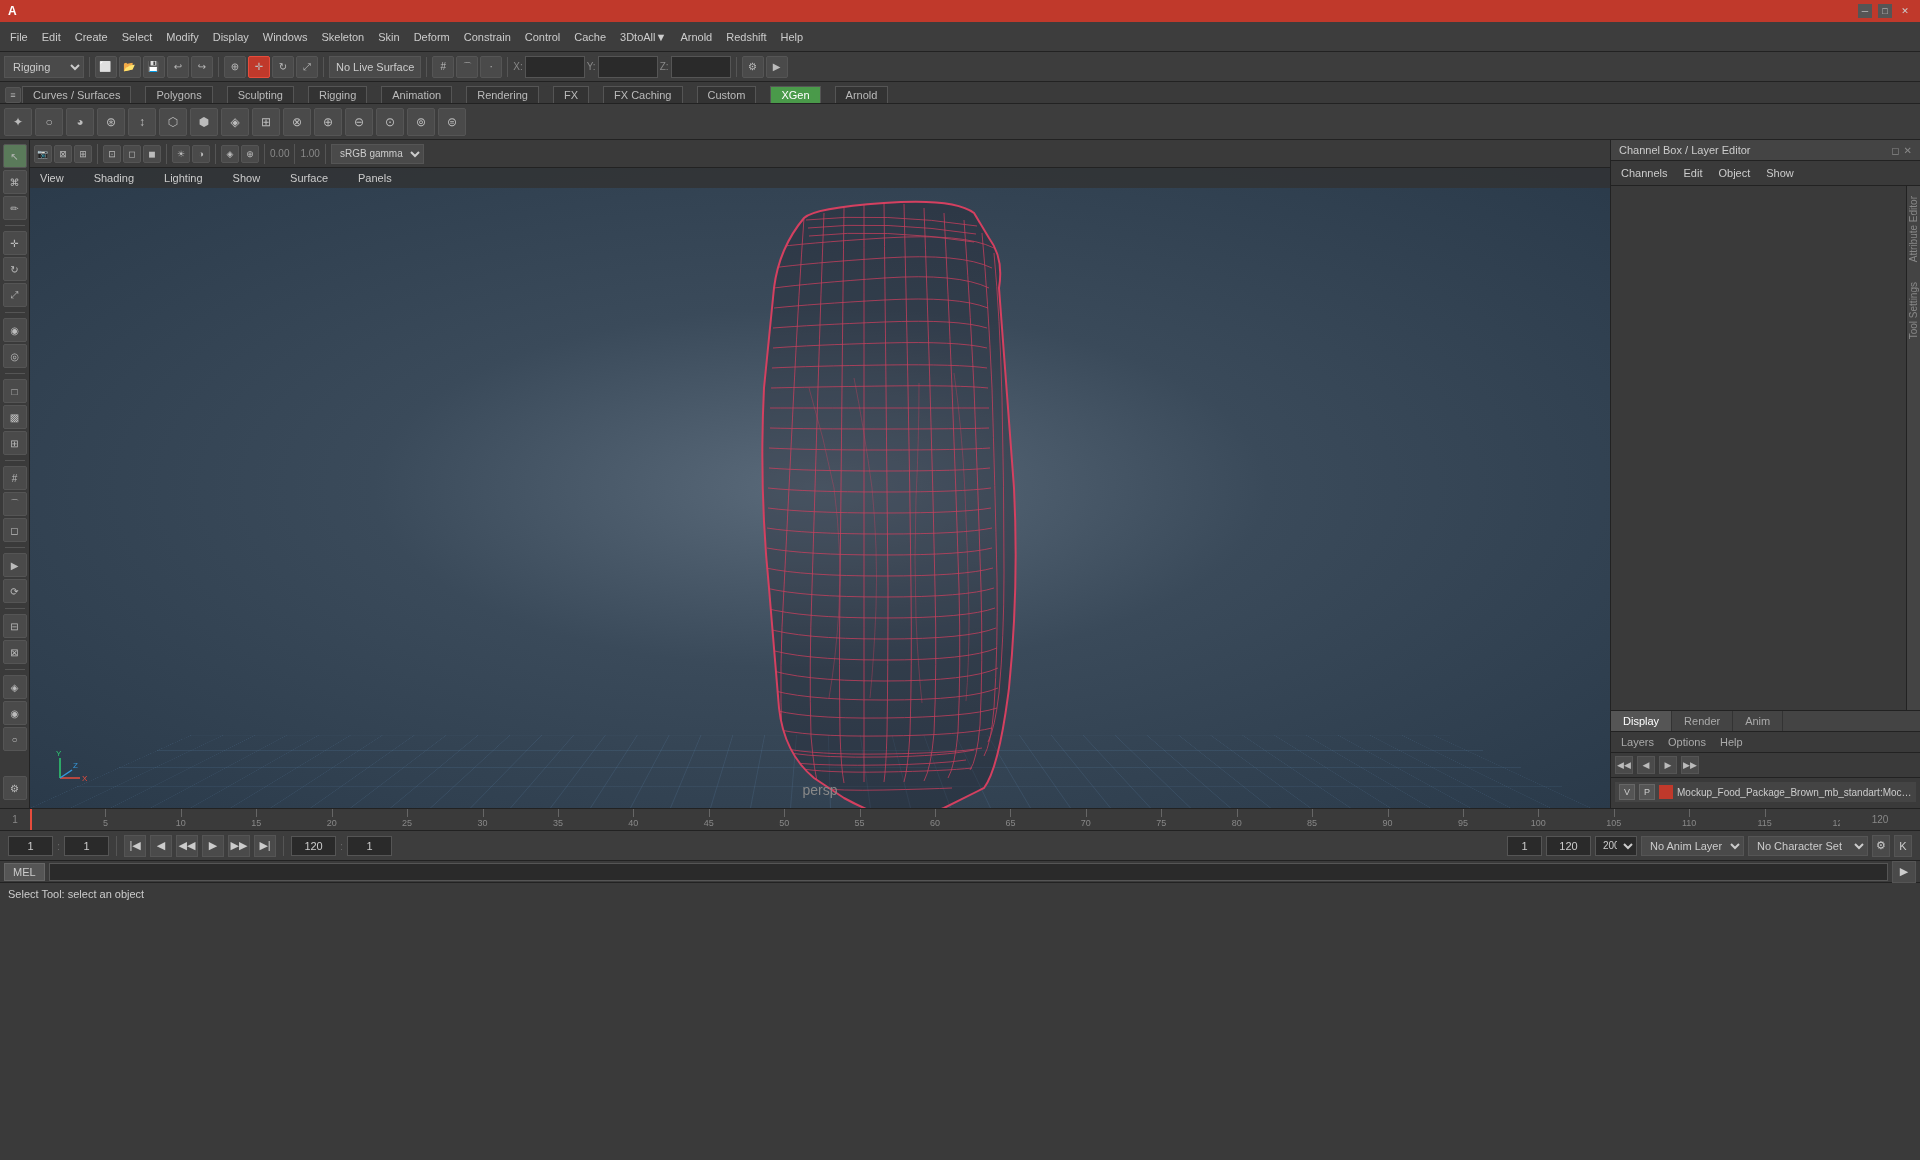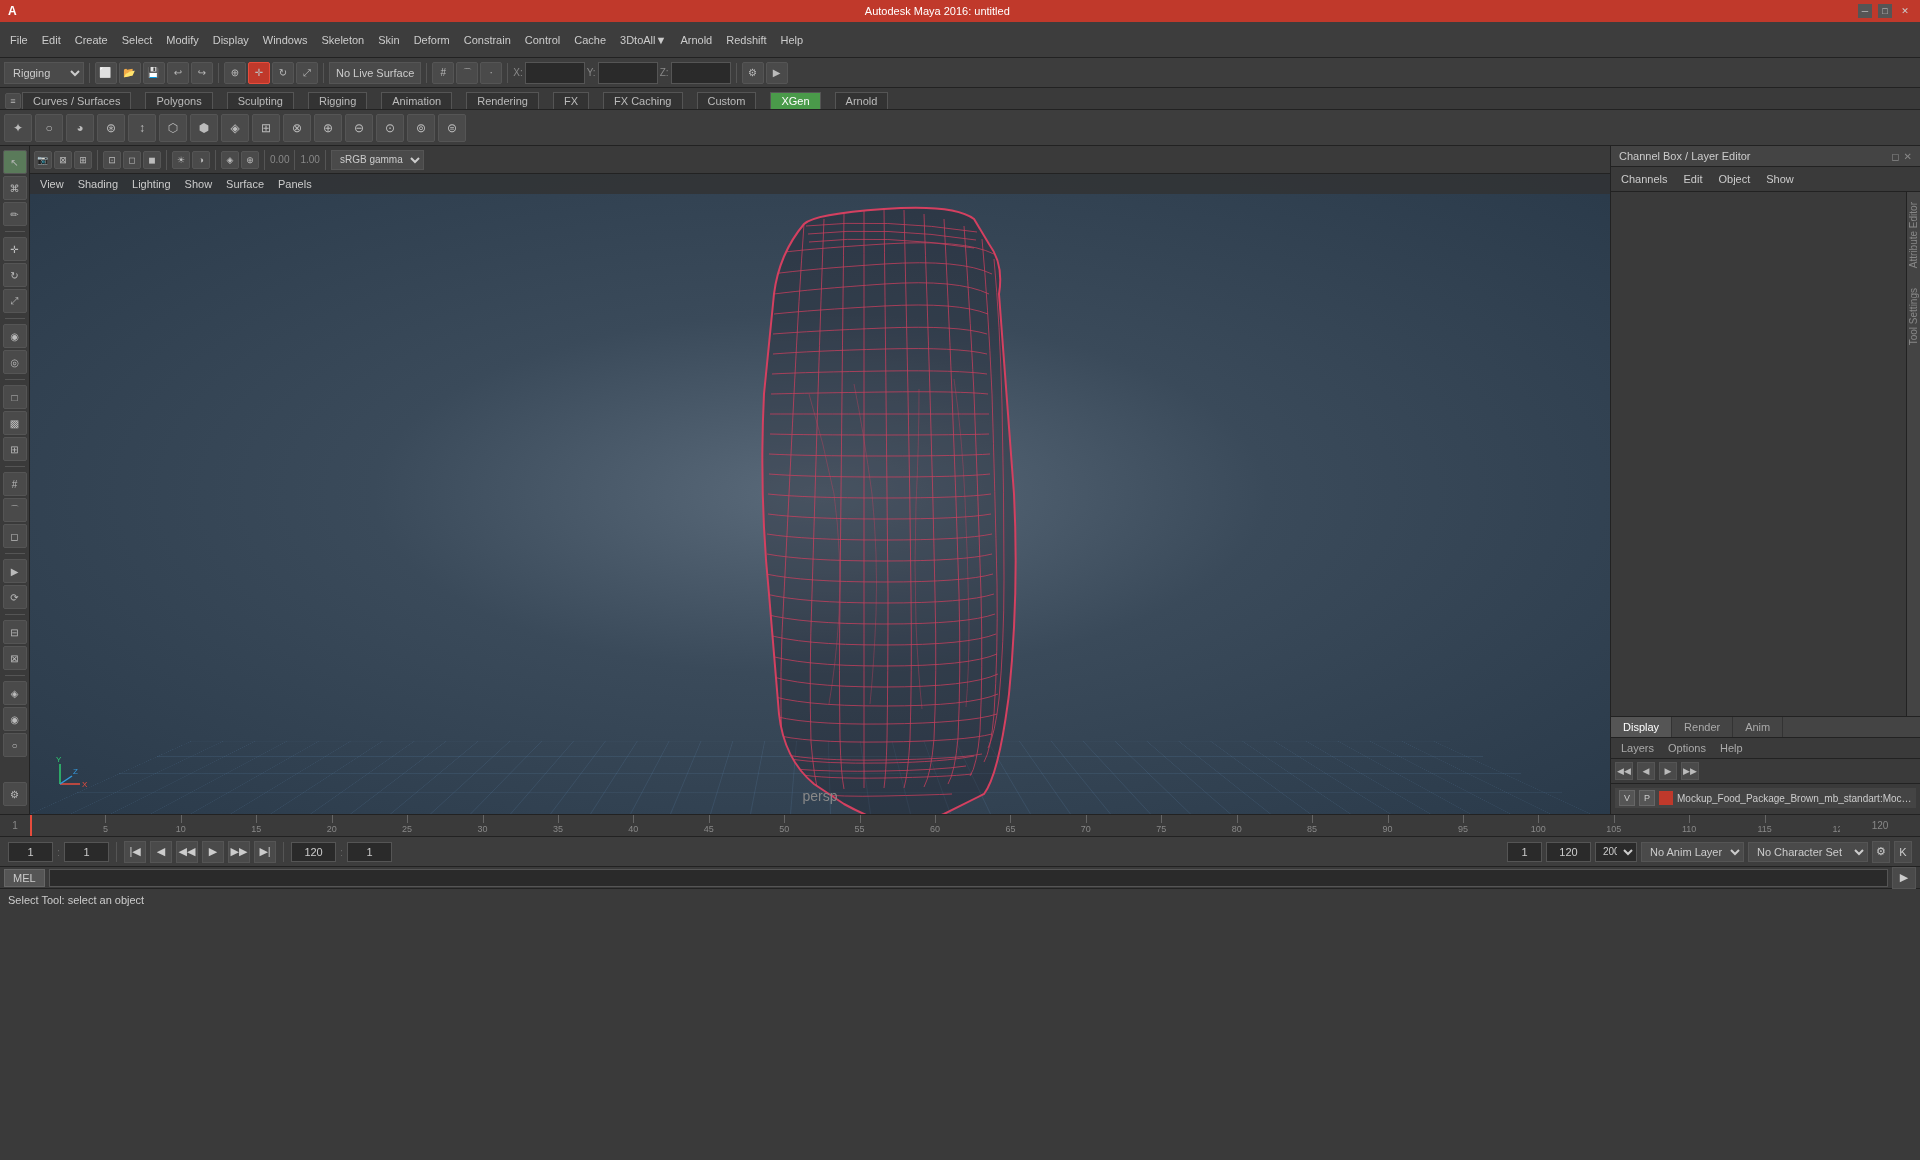--- a/index.html
+++ b/index.html
@@ -29,21 +29,21 @@
     #title-bar .win-btn {
       width: 14px; height: 14px;
       background: #555;
       display: flex; align-items: center; justify-content: center;
       font-size: 9px; cursor: pointer; color: #ccc;
     }
 
     
     #menu-bar {
       background: #3d3d3d;
-      height: 36px;
+      height: 30px;
       display: flex;
       align-items: center;
       padding: 0 4px;
       gap: 2px;
       border-bottom: 1px solid #222;
     }
     #menu-bar span {
       padding: 2px 6px;
       cursor: pointer;
       font-size: 11px;
@@ -530,21 +530,20 @@
       align-items: center;
       gap: 4px;
       margin-left: auto;
     }
   </style>
 </head>
 <body>
 
 <div id="title-bar">
   <span style="font-size:12px; font-weight:bold;">A</span>
-  <span class="title">Autodesk Maya 2016: untitled</span>
   <div class="win-controls">
     <div class="win-btn">─</div>
     <div class="win-btn">□</div>
     <div class="win-btn" style="background:#c0392b;">✕</div>
   </div>
 </div>
 
 <div id="menu-bar">
 
 <span>File</span>
@@ -692,21 +691,21 @@
       <div class="toolbar-sep"></div>
       <span style="font-size:10px;color:#888;">1.00</span>
       <div class="toolbar-sep"></div>
       <select class="gamma-select">
         <option>sRGB gamma</option>
       </select>
     </div>
 
     <div id="viewport">
 
-      <div style="position:absolute; top:0; left:0; right:0; height:20px; background:rgba(50,50,50,0.8); display:flex; align-items:center; padding:0 4px; gap:2px; z-index:10;">
+      <div style="position:absolute; top:0; left:0; right:0; height:20px; background:rgba(50,50,50,0.8); display:flex; align-items:center; padding:0 4px; gap:18px; z-index:10;">
         <span style="padding:2px 6px; cursor:pointer; font-size:11px; color:#ccc;">View</span>
         <span style="padding:2px 6px; cursor:pointer; font-size:11px; color:#ccc;">Shading</span>
         <span style="padding:2px 6px; cursor:pointer; font-size:11px; color:#ccc;">Lighting</span>
         <span style="padding:2px 6px; cursor:pointer; font-size:11px; color:#ccc;">Show</span>
         <span style="padding:2px 6px; cursor:pointer; font-size:11px; color:#ccc;">Surface</span>
         <span style="padding:2px 6px; cursor:pointer; font-size:11px; color:#ccc;">Panels</span>
       </div>
 
       <div id="viewport-grid"></div>
 

